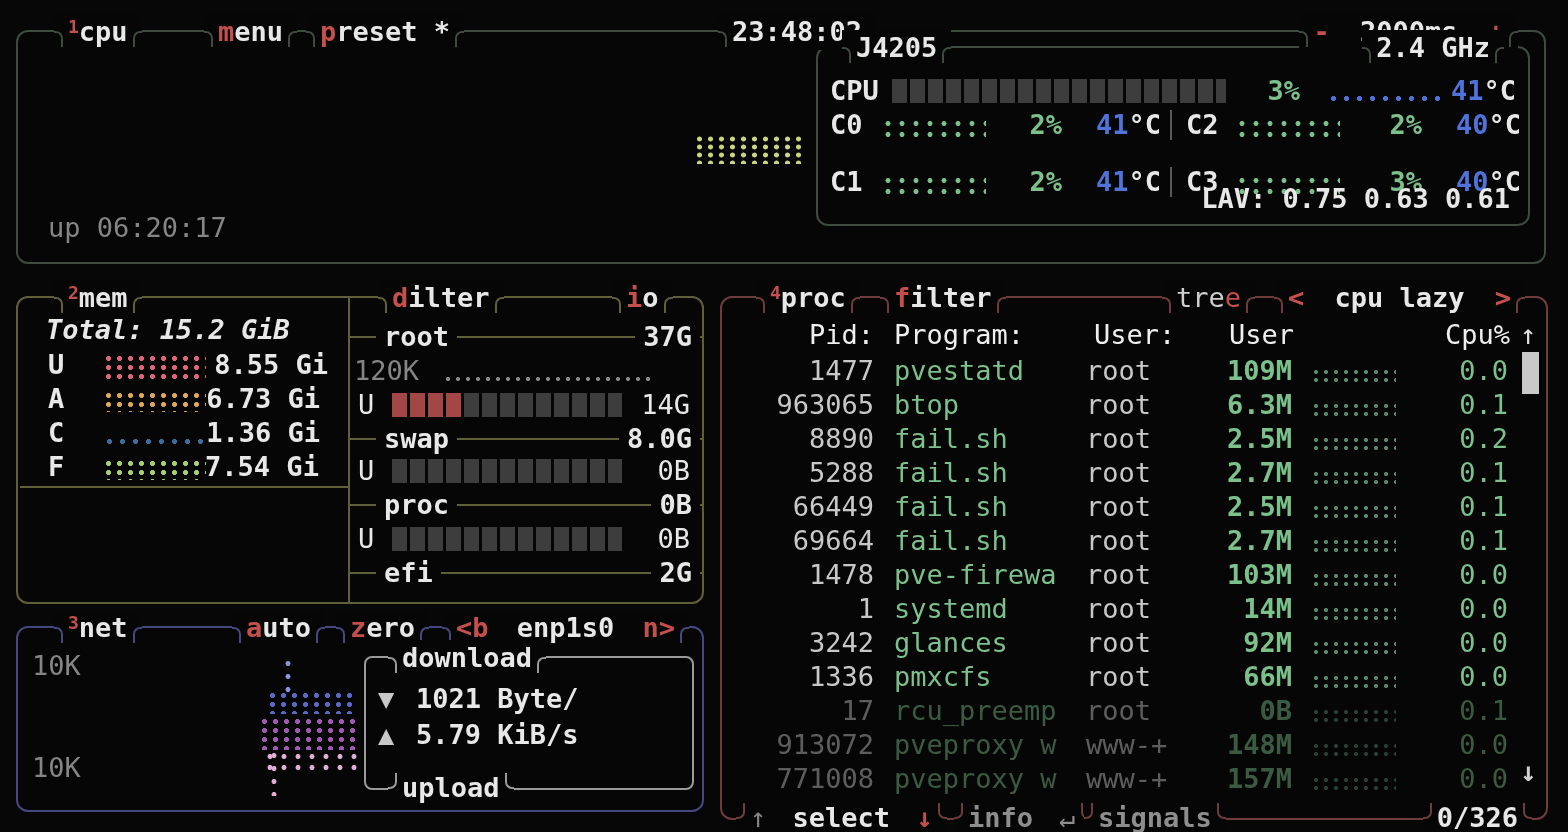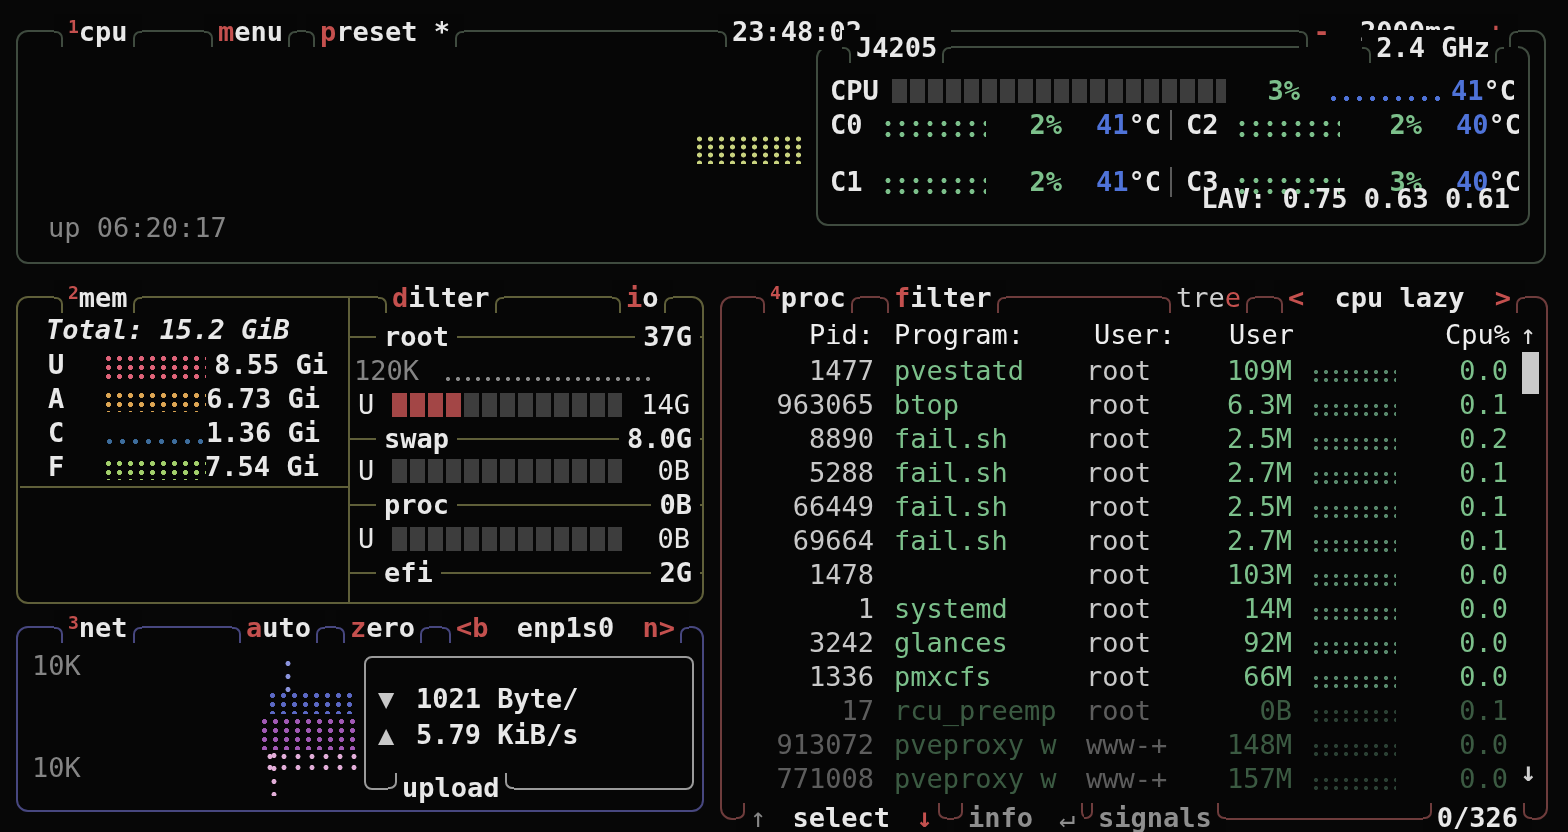--- a/index.html
+++ b/index.html
@@ -61,21 +61,21 @@
   .dhead .nm { position:relative; z-index:1; background:#060606; padding:0 8px; margin-left:26px; }
   .dhead .sz { position:absolute; right:2px; z-index:1; background:#060606; padding:0 8px; }
 
   
   .prows { position:absolute; left:0; top:56px; right:0; }
   .prow { position:relative; height:34px; line-height:34px; }
   .prow span { position:absolute; }
   .prow .pid  { left:8px;  width:144px; text-align:right; color:#c8c8c8; font-weight:400; }
   .prow .prog { left:172px; width:200px; color:#7cc08b; font-weight:400; }
   .prow .user { left:364px; width:116px; color:#c8c8c8; font-weight:400; }
-  .prow .pmem { left:452px; width:118px; text-align:right; color:#7cc08b; font-weight:400; }
+  .prow .pmem { left:452px; width:118px; text-align:right; color:#7cc08b; font-weight:700; }
   .prow .pdots{ left:588px; top:13px; width:86px; height:15px; --dc:#59886c; }
   .prow .pcpu { left:676px; width:110px; text-align:right; color:#7cc08b; font-weight:400; }
   .prow.dim { opacity:.45; }
 
   .hdr span { position:absolute; font-weight:400; color:#efefef; }
 </style>
 </head>
 <body>
 
 <div class="screen">
@@ -221,20 +221,21 @@
     <div class="abs gry" style="left:14px; top:22px;">10K</div>
     <div class="abs gry" style="left:14px; top:124px;">10K</div>
 
     <div class="dots abs" style="left:264px; top:28px; width:10px; height:38px; --dc:#8a93dc; background-size:10px 13px;"></div>
     <div class="dots abs" style="left:248px; top:62px; width:92px; height:24px; --dc:#5b68c4;"></div>
     <div class="dots abs" style="left:240px; top:88px; width:100px; height:34px; --dc:#a159b5;"></div>
     <div class="dots abs sparse" style="left:244px; top:122px; width:96px; height:22px; --dc:#e2aed8;"></div>
     <div class="dots abs" style="left:250px; top:120px; width:10px; height:48px; --dc:#e2aed8; background-size:10px 13px;"></div>
 
     <div class="box b-gray" style="left:346px; top:28px; width:330px; height:134px; --bc:#9a9a9a; border-radius:8px;">
+      <div class="btitle" style="left:22px;">download</div>
       <div class="ftitle" style="left:22px;">upload</div>
       <div class="row34" style="top:24px;">
         <span class="abs" style="left:12px; color:#c8c8c8;">▼</span>
         <span class="abs wht" style="left:50px;">1021 Byte/</span>
       </div>
       <div class="row34" style="top:60px;">
         <span class="abs" style="left:12px; color:#c8c8c8;">▲</span>
         <span class="abs wht" style="left:50px;">5.79 KiB/s</span>
       </div>
     </div>
@@ -310,20 +311,21 @@
           <span class="pid">69664</span>
           <span class="prog">fail.sh</span>
           <span class="user">root</span>
           <span class="pmem">2.7M</span>
           <span class="pdots dots fine"></span>
           <span class="pcpu">0.1</span>
         </div>
 
         <div class="prow">
           <span class="pid">1478</span>
+          <span class="prog">pve-firewa</span>
           <span class="user">root</span>
           <span class="pmem">103M</span>
           <span class="pdots dots fine"></span>
           <span class="pcpu">0.0</span>
         </div>
 
         <div class="prow">
           <span class="pid">1</span>
           <span class="prog">systemd</span>
           <span class="user">root</span>

